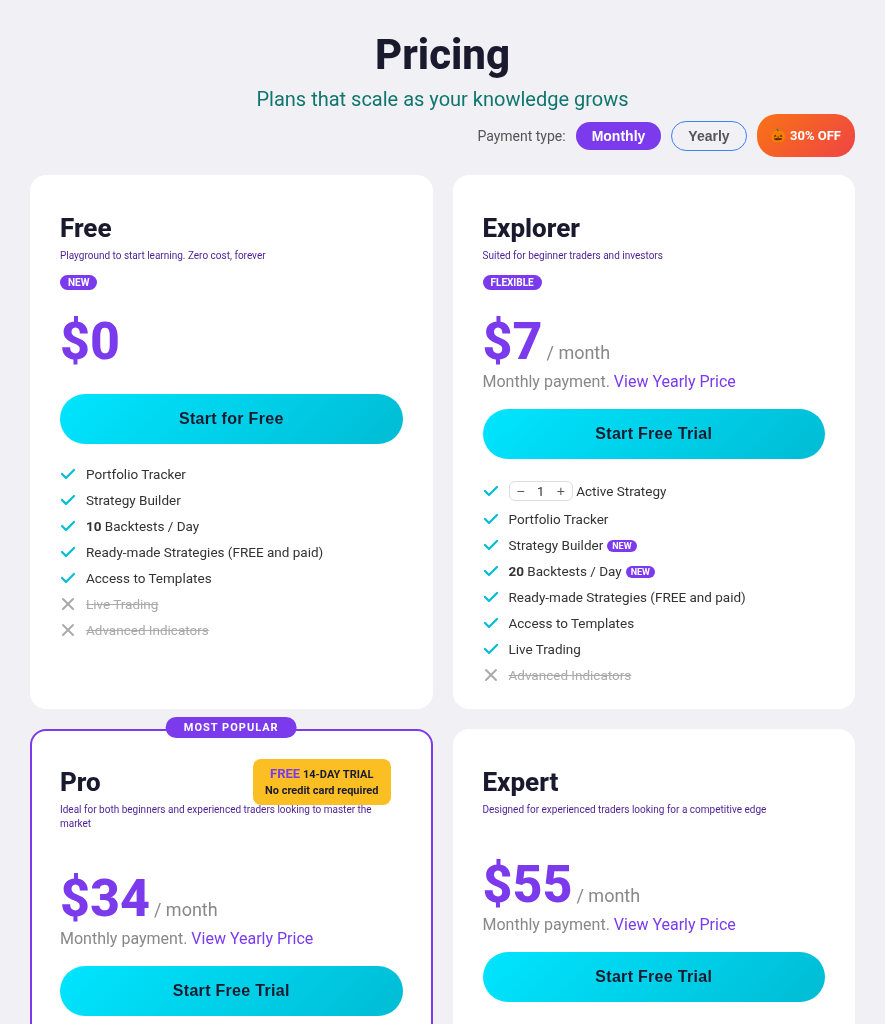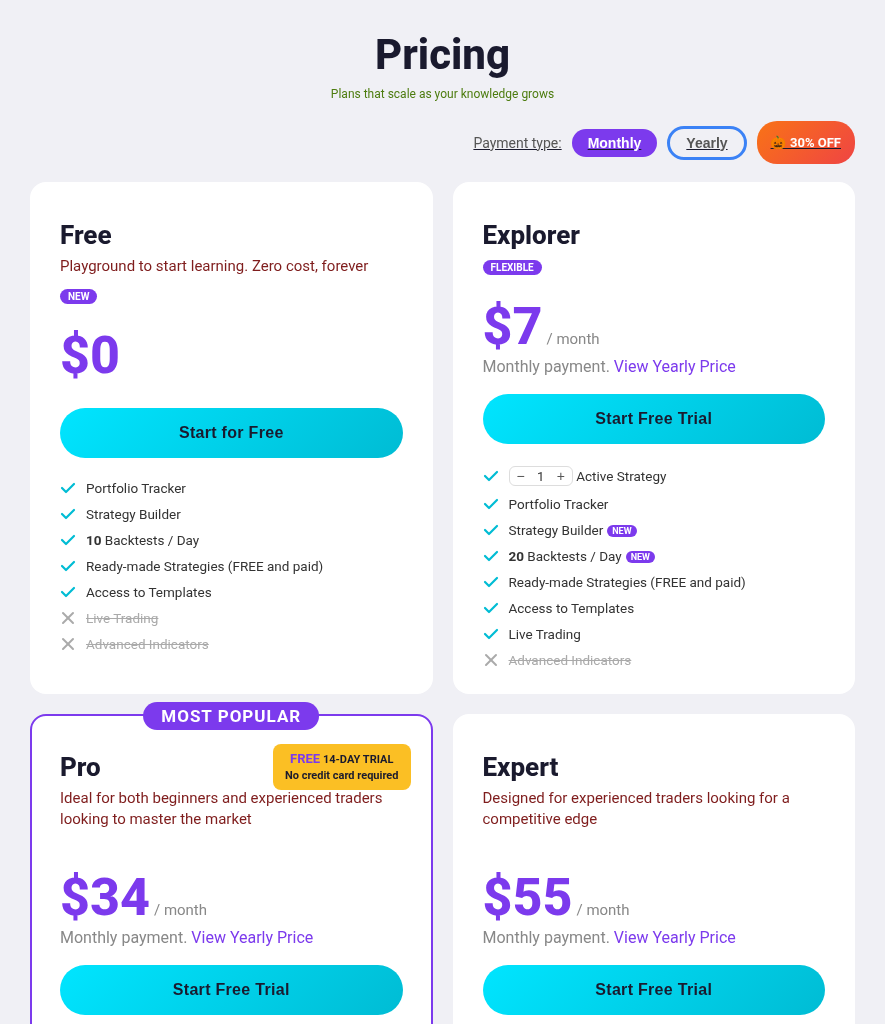--- a/index.html
+++ b/index.html
@@ -6,60 +6,59 @@
     body {
       background: #f0f0f5;
       font-family: -apple-system, BlinkMacSystemFont, 'Segoe UI', Roboto, sans-serif;
       min-height: 1024px;
       width: 885px;
       padding: 30px 30px 40px;
       color: #1a1a2e;
     }
     .page-header {
       text-align: center;
-      margin-bottom: 20px;
+      margin-bottom: 3px;
     }
     .page-title {
       font-size: 42px;
       font-weight: 800;
       color: #1a1a2e;
       margin-bottom: 8px;
     }
     .page-subtitle {
-      font-size: 12px;
-      color: #4d7c0f;
+      font-size: 20px;
+      color: #0f766e;
     }
     .payment-toggle {
       display: flex;
       justify-content: flex-end;
       align-items: center;
       gap: 10px;
       margin-bottom: 18px;
-      text-decoration: underline;
     }
     .payment-label {
       font-size: 14px;
       color: #555;
     }
     .toggle-btn {
       padding: 6px 16px;
       border-radius: 20px;
       border: none;
       cursor: pointer;
       font-size: 14px;
       font-weight: 600;
     }
     .toggle-monthly {
       background: #7c3aed;
       color: #fff;
     }
     .toggle-yearly {
       background: transparent;
       color: #555;
-      border: 3px solid #3b82f6;
+      border: 1px solid #3b82f6;
     }
     .toggle-discount {
       background: linear-gradient(135deg, #f97316, #ef4444);
       color: #fff;
       padding: 14px 14px;
       border-radius: 20px;
       font-size: 13px;
       font-weight: 700;
       display: flex;
       align-items: center;
@@ -80,37 +79,37 @@
     .plan-card.popular {
       border: 2px solid #7c3aed;
     }
     .most-popular-badge {
       position: absolute;
       top: -14px;
       left: 50%;
       transform: translateX(-50%);
       background: #7c3aed;
       color: #fff;
-      font-size: 17px;
+      font-size: 11px;
       font-weight: 700;
       padding: 4px 18px;
       border-radius: 20px;
       letter-spacing: 1px;
       text-transform: uppercase;
       white-space: nowrap;
     }
     .plan-name {
       font-size: 26px;
       font-weight: 800;
       color: #1a1a2e;
       margin-bottom: 6px;
     }
     .plan-desc {
-      font-size: 15px;
-      color: #7f1d1d;
+      font-size: 10px;
+      color: #4c1d95;
       margin-bottom: 8px;
       line-height: 1.4;
     }
     .plan-badge {
       display: inline-block;
       font-size: 10px;
       font-weight: 700;
       padding: 2px 8px;
       border-radius: 10px;
       margin-bottom: 16px;
@@ -119,21 +118,21 @@
       background: #7c3aed;
       color: #fff;
     }
     .badge-flexible {
       background: #7c3aed;
       color: #fff;
     }
     .trial-badge {
       position: absolute;
       top: 28px;
-      right: 20px;
+      right: 40px;
       background: #fbbf24;
       color: #1a1a2e;
       font-size: 11px;
       font-weight: 700;
       padding: 6px 12px;
       border-radius: 8px;
       text-align: center;
       line-height: 1.4;
     }
     .trial-badge .free-text {
@@ -147,21 +146,21 @@
       margin-bottom: 4px;
       margin-top: 10px;
     }
     .price-amount {
       font-size: 52px;
       font-weight: 800;
       color: #7c3aed;
       line-height: 1;
     }
     .price-period {
-      font-size: 15px;
+      font-size: 18px;
       color: #888;
     }
     .price-note {
       font-size: 16px;
       color: #888;
       margin-bottom: 18px;
     }
     .price-note a {
       color: #7c3aed;
       text-decoration: none;
@@ -304,21 +303,21 @@
         <span>Live Trading</span>
       </li>
         <li class="feature-item disabled">
         <svg class="x-icon" viewBox="0 0 16 16" fill="none">
           <line x1="3" y1="3" x2="13" y2="13" stroke="#aaa" stroke-width="2" stroke-linecap="round"></line>
           <line x1="13" y1="3" x2="3" y2="13" stroke="#aaa" stroke-width="2" stroke-linecap="round"></line>
         </svg>
         <span>Advanced Indicators</span>
       </li>
       </ul></div>
-    <div class="plan-card"><div class="plan-name">Explorer</div><div class="plan-badge badge-flexible">FLEXIBLE</div><div class="price-row">
+    <div class="plan-card"><div class="plan-name">Explorer</div><div class="plan-desc">Suited for beginner traders and investors</div><div class="plan-badge badge-flexible">FLEXIBLE</div><div class="price-row">
     <span class="price-amount">$7</span>
     <span class="price-period">/ month</span>
   </div><div class="price-note">Monthly payment. <a href="#">View Yearly Price</a></div><button class="cta-btn">Start Free Trial</button><ul class="features-list">
         <li class="feature-item">
         <svg class="check-icon" viewBox="0 0 16 16" fill="none">
           <polyline points="2,8 6,12 14,4" stroke="#00bcd4" stroke-width="2.2" stroke-linecap="round" stroke-linejoin="round" fill="none"></polyline>
         </svg>
         <span><span class="strategy-counter">
           <button class="counter-btn">−</button>
           <span class="counter-val">1</span>

